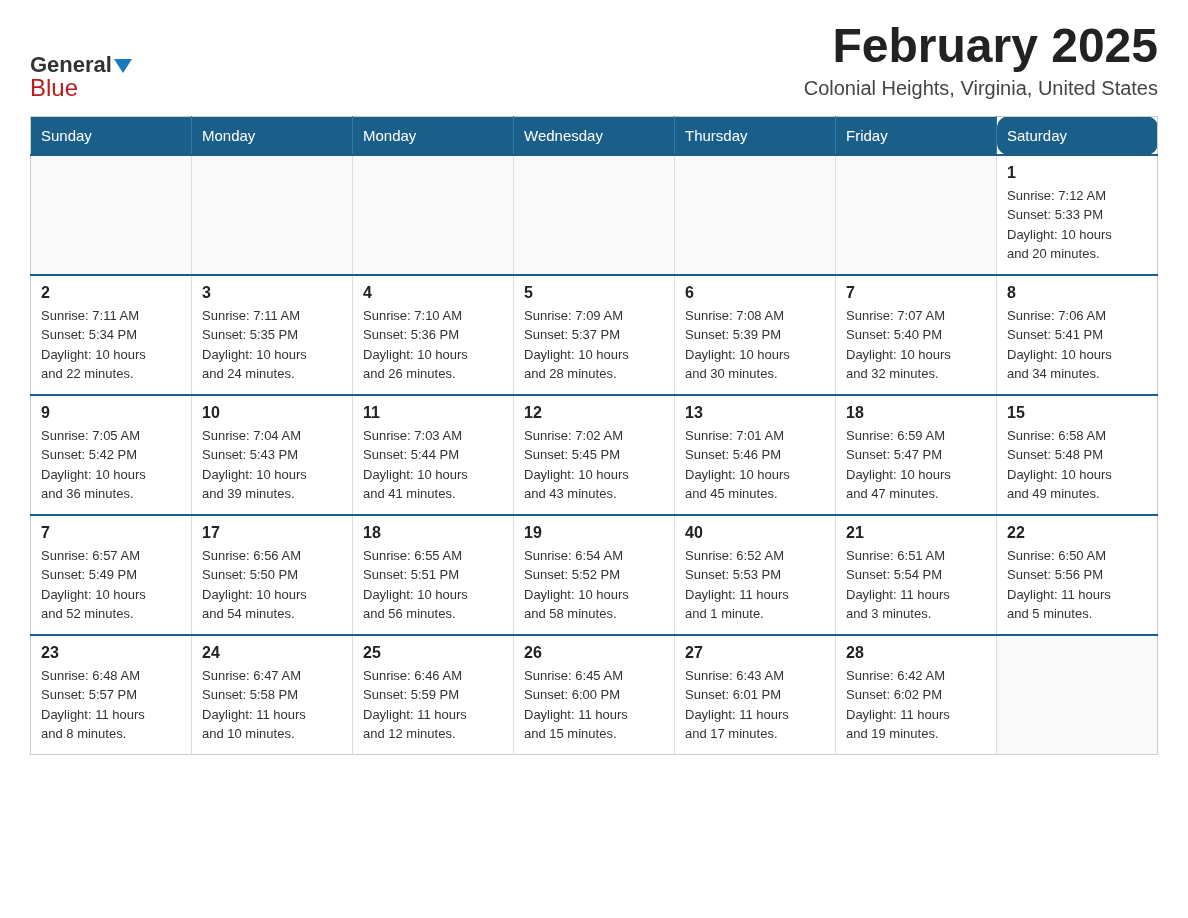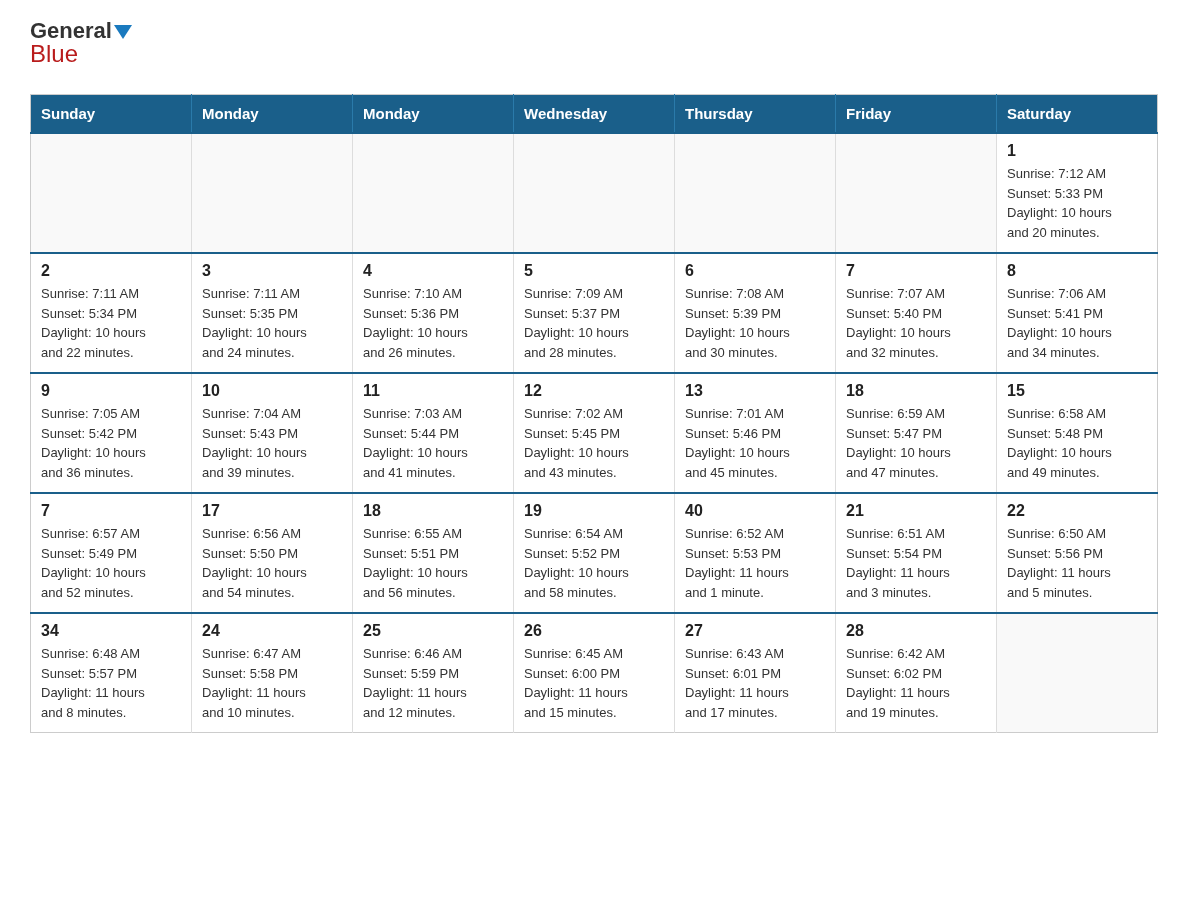--- a/index.html
+++ b/index.html
@@ -7,21 +7,21 @@
       font-family: Arial, Helvetica, sans-serif;
       background: #fff;
       padding: 20px 30px;
       width: 1188px;
       min-height: 918px;
     }
     .header {
       display: flex;
       justify-content: space-between;
       align-items: flex-end;
-      margin-bottom: 28px;
+      margin-bottom: 16px;
     }
     .logo {
       display: flex;
       flex-direction: column;
       align-items: flex-start;
     }
     .logo-general {
       font-size: 22px;
       font-weight: bold;
       color: #333;
@@ -63,28 +63,29 @@
       width: 100%;
       border-collapse: collapse;
       border: 1px solid #ccc;
     }
     .calendar thead tr {
       background-color: #1a5f8a;
     }
     .calendar thead th {
       color: #fff;
       font-size: 15px;
-      font-weight: bold;
+      font-weight: normal;
       padding: 10px 10px;
       text-align: left;
       border-right: 1px solid #2a7aaa;
       width: calc(100% / 7);
     }
     .calendar thead th:last-child {
       border-right: none;
+      border-radius: 12px;
     }
     .calendar tbody tr {
       border-top: 2px solid #1a5f8a;
     }
     .calendar tbody td {
       vertical-align: top;
       padding: 8px 10px 10px;
       border-right: 1px solid #ddd;
       width: calc(100% / 7);
       height: 110px;
@@ -116,20 +117,24 @@
 
 <div class="header">
   <div class="logo">
     <div>
       <span class="logo-general">General</span><span class="logo-triangle"></span>
     </div>
     <div>
       <span class="logo-blue">Blue</span>
     </div>
   </div>
+  <div class="title-section">
+    <div class="month-title">February 2025</div>
+    <div class="location-title">Colonial Heights, Virginia, United States</div>
+  </div>
 </div>
 
 <table class="calendar">
   <thead>
     <tr>
     <th>Sunday</th>
         <th>Monday</th>
         <th>Monday</th>
         <th>Wednesday</th>
         <th>Thursday</th>
@@ -235,21 +240,21 @@
           <span class="day-number">21</span>
           <div class="day-info">Sunrise: 6:51 AM<br>Sunset: 5:54 PM<br>Daylight: 11 hours<br>and 3 minutes.</div>
         </td>
         <td>
           <span class="day-number">22</span>
           <div class="day-info">Sunrise: 6:50 AM<br>Sunset: 5:56 PM<br>Daylight: 11 hours<br>and 5 minutes.</div>
         </td>
       </tr>
       <tr>
         <td>
-          <span class="day-number">34</span>
+          <span class="day-number">23</span>
           <div class="day-info">Sunrise: 6:48 AM<br>Sunset: 5:57 PM<br>Daylight: 11 hours<br>and 8 minutes.</div>
         </td>
         <td>
           <span class="day-number">24</span>
           <div class="day-info">Sunrise: 6:47 AM<br>Sunset: 5:58 PM<br>Daylight: 11 hours<br>and 10 minutes.</div>
         </td>
         <td>
           <span class="day-number">25</span>
           <div class="day-info">Sunrise: 6:46 AM<br>Sunset: 5:59 PM<br>Daylight: 11 hours<br>and 12 minutes.</div>
         </td>

